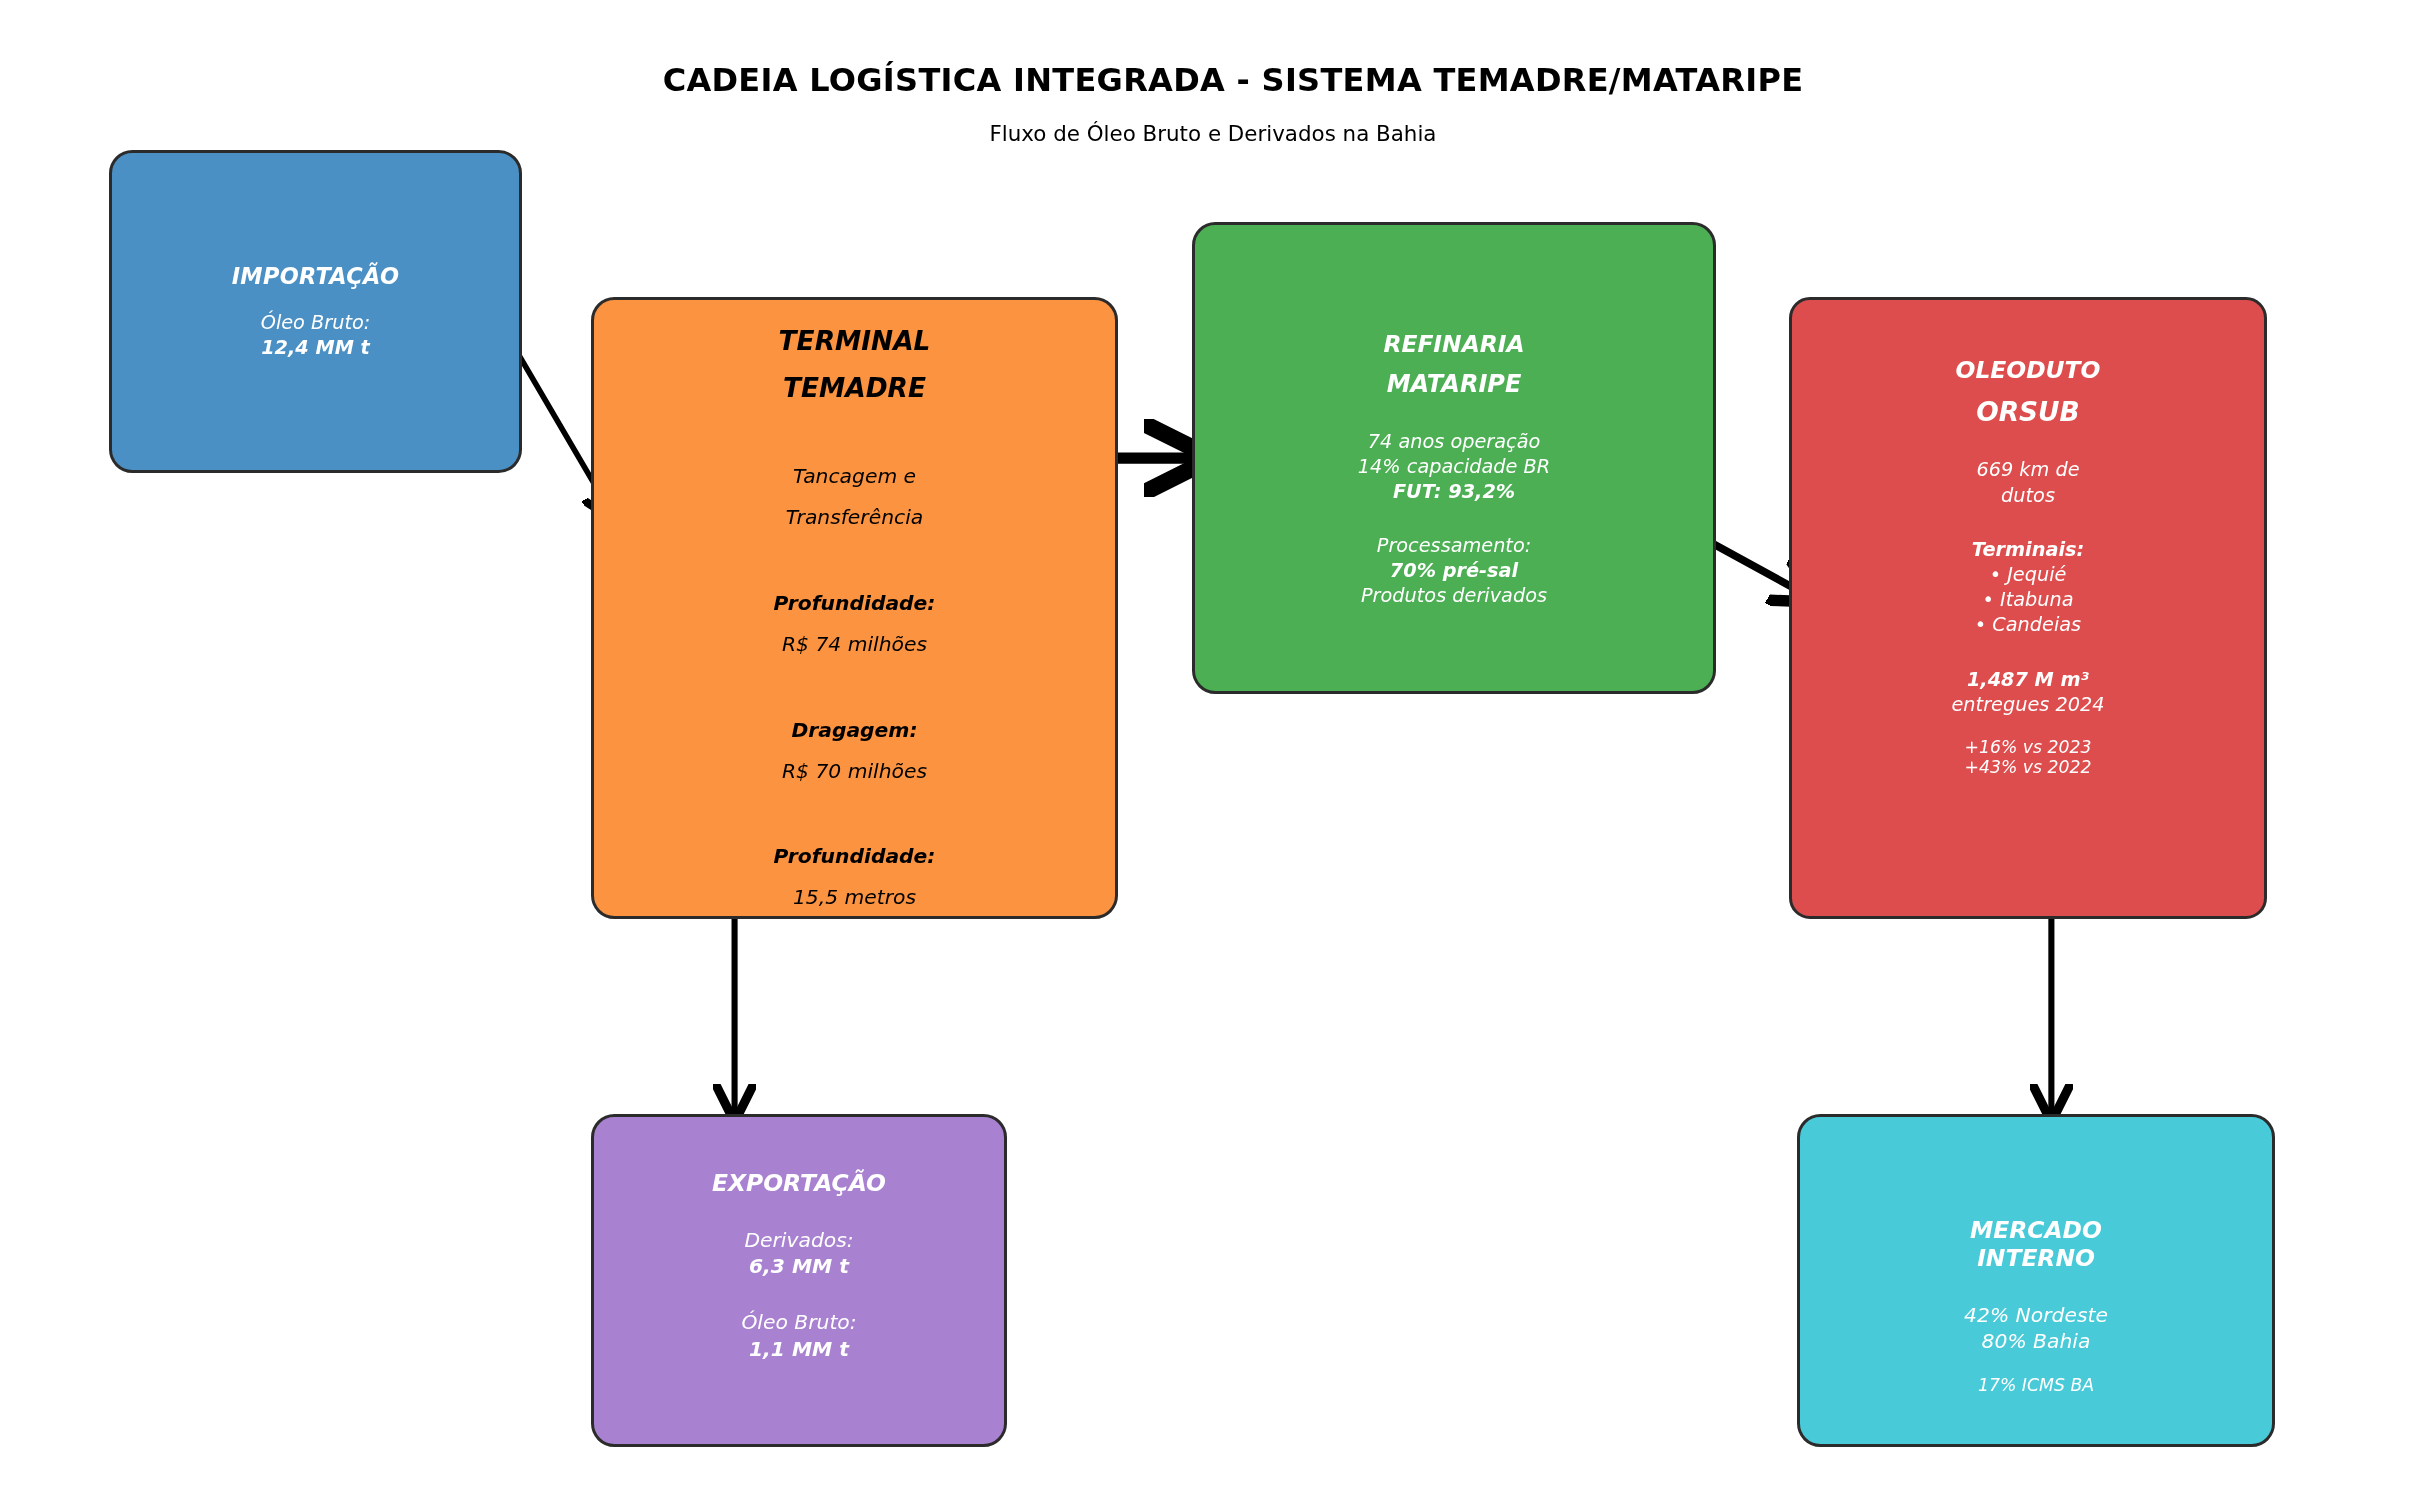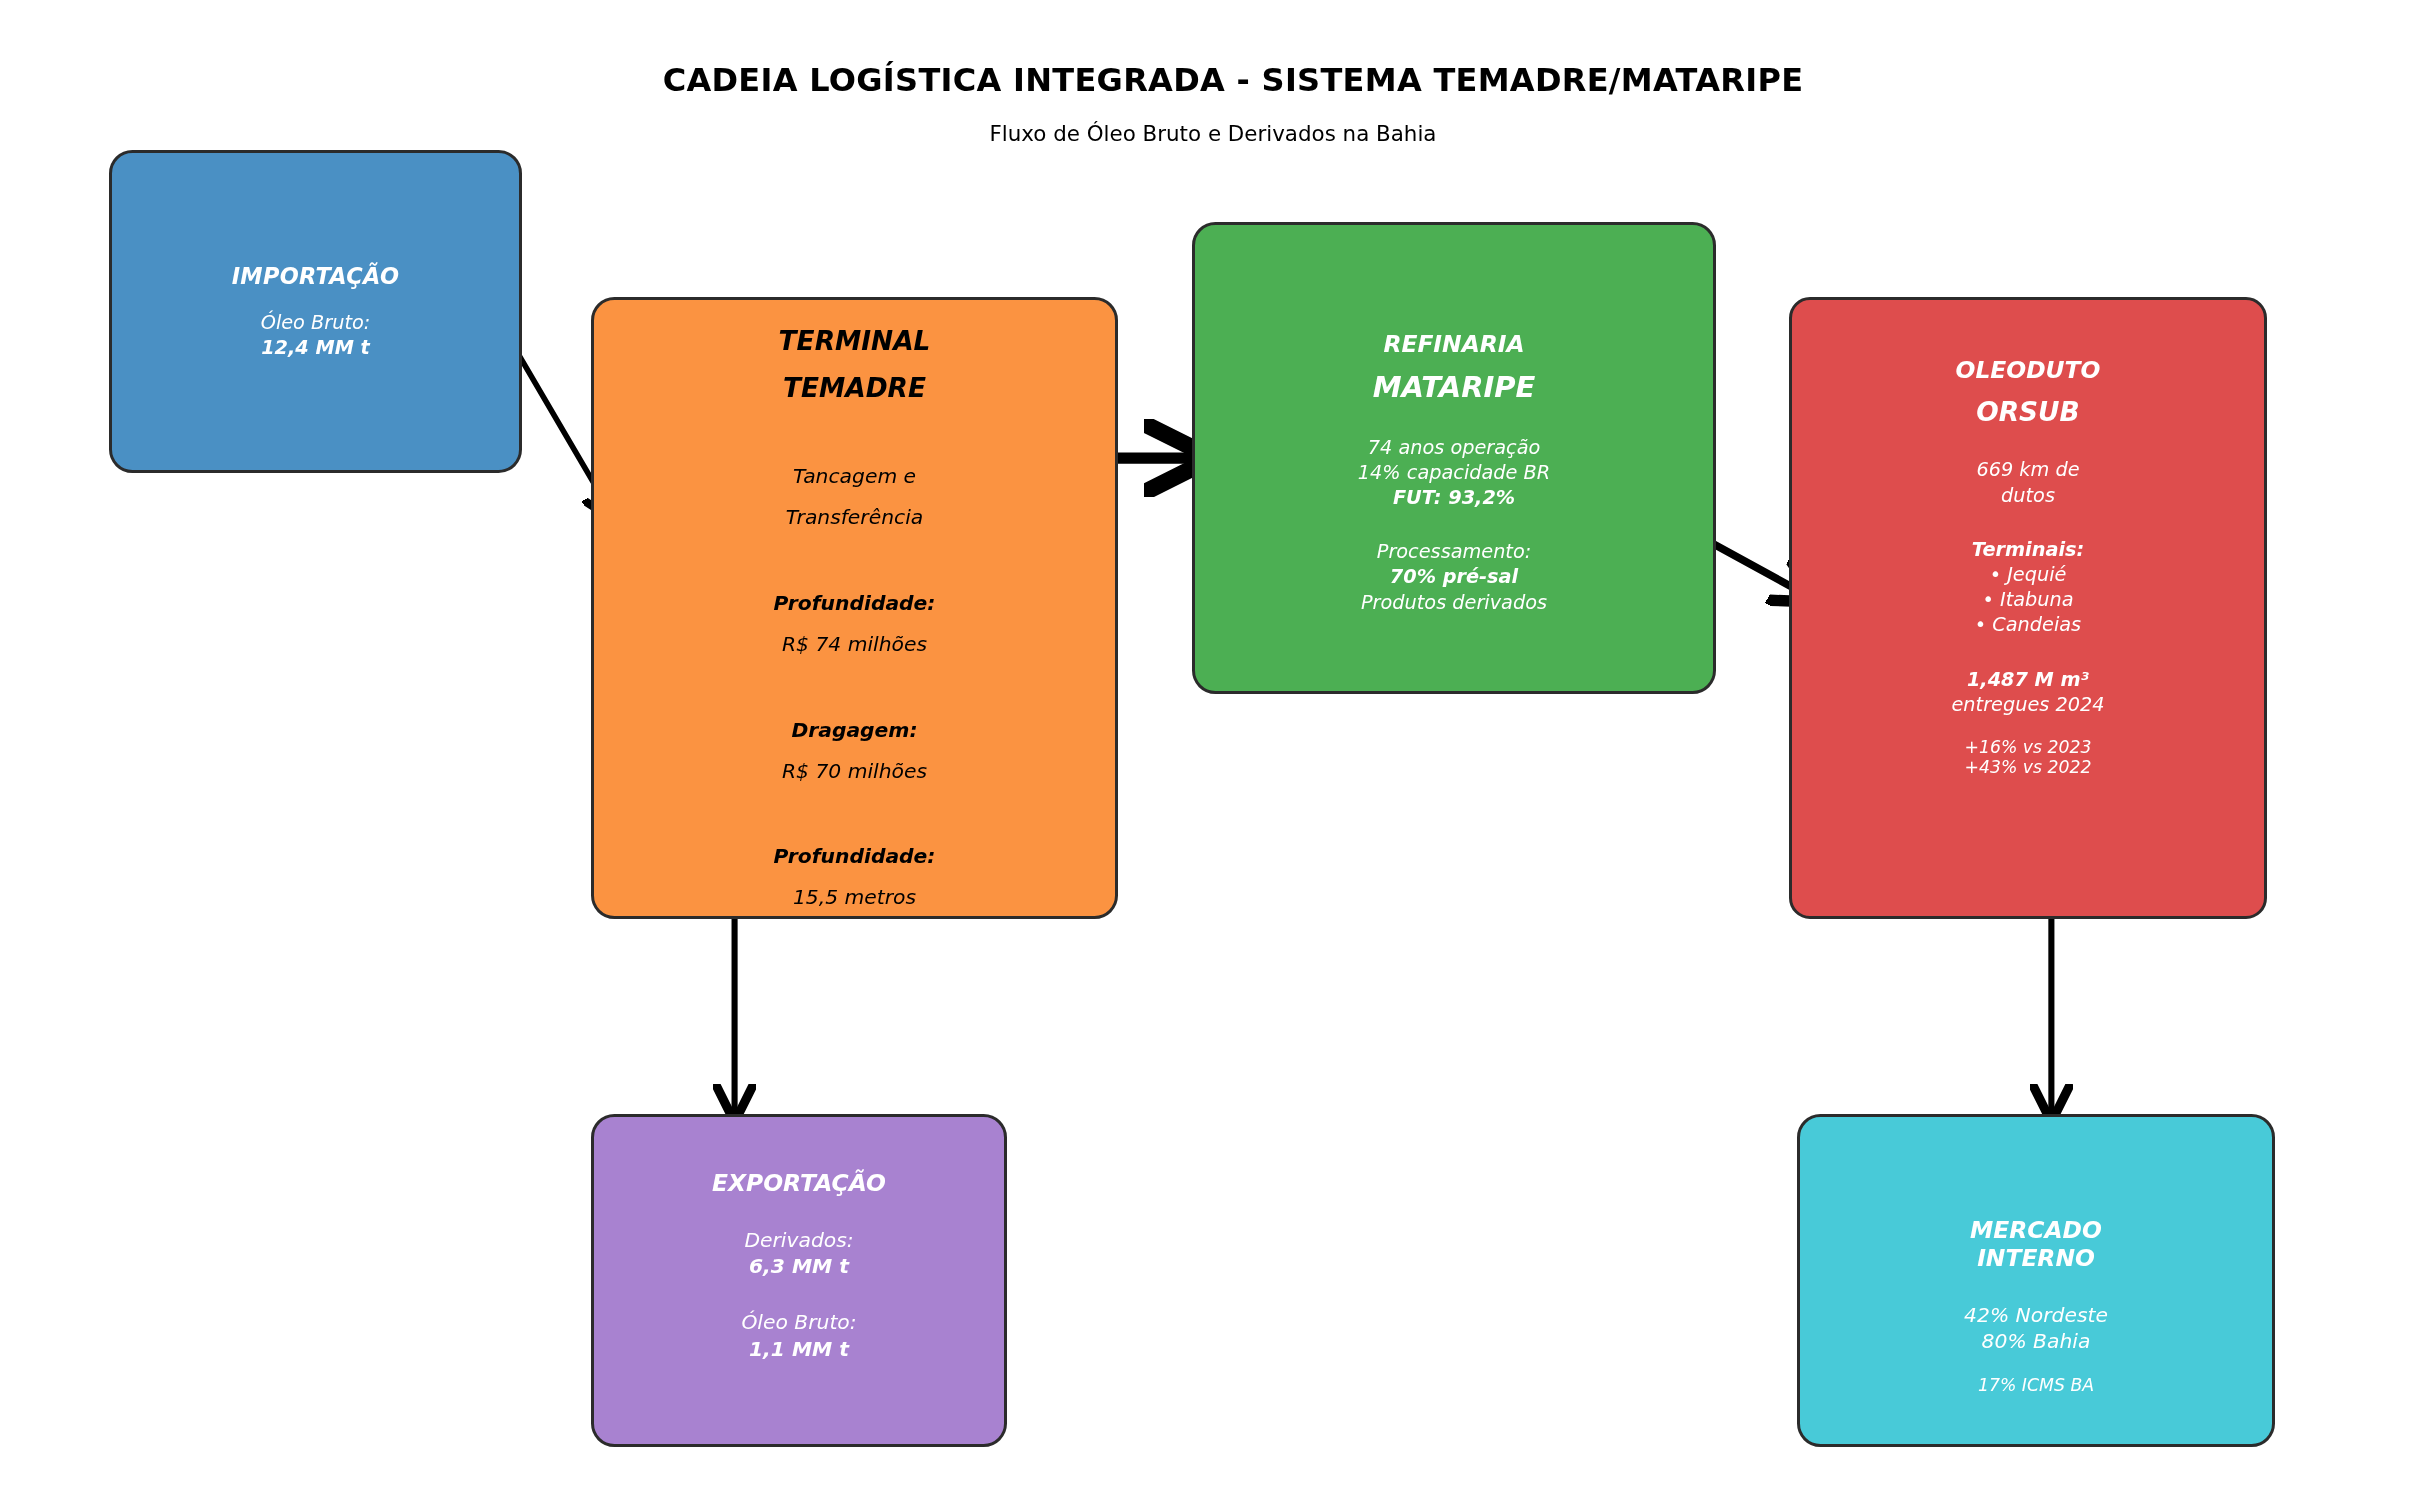--- a/index.html
+++ b/index.html
@@ -186,21 +186,21 @@
     <div class="body-line b">Dragagem:</div>
     <div class="body-line">R$ 70 milhões</div>
     <div class="gap-lg"></div>
     <div class="body-line b">Profundidade:</div>
     <div class="body-line">15,5 metros</div>
   </div>
 
   <div class="node" id="node-mataripe">
     <div class="hdr">REFINARIA</div>
     <div class="gap-sm"></div>
-    <div class="hdr" style="font-size:29px">MATARIPE</div>
+    <div class="hdr" style="font-size:24px">MATARIPE</div>
     <div class="gap-lg"></div>
     <div class="body-line">74 anos operação</div>
     <div class="body-line">14% capacidade BR</div>
     <div class="body-line b">FUT: 93,2%</div>
     <div class="gap-lg"></div>
     <div class="body-line">Processamento:</div>
     <div class="body-line b">70% pré-sal</div>
     <div class="body-line">Produtos derivados</div>
   </div>
 

